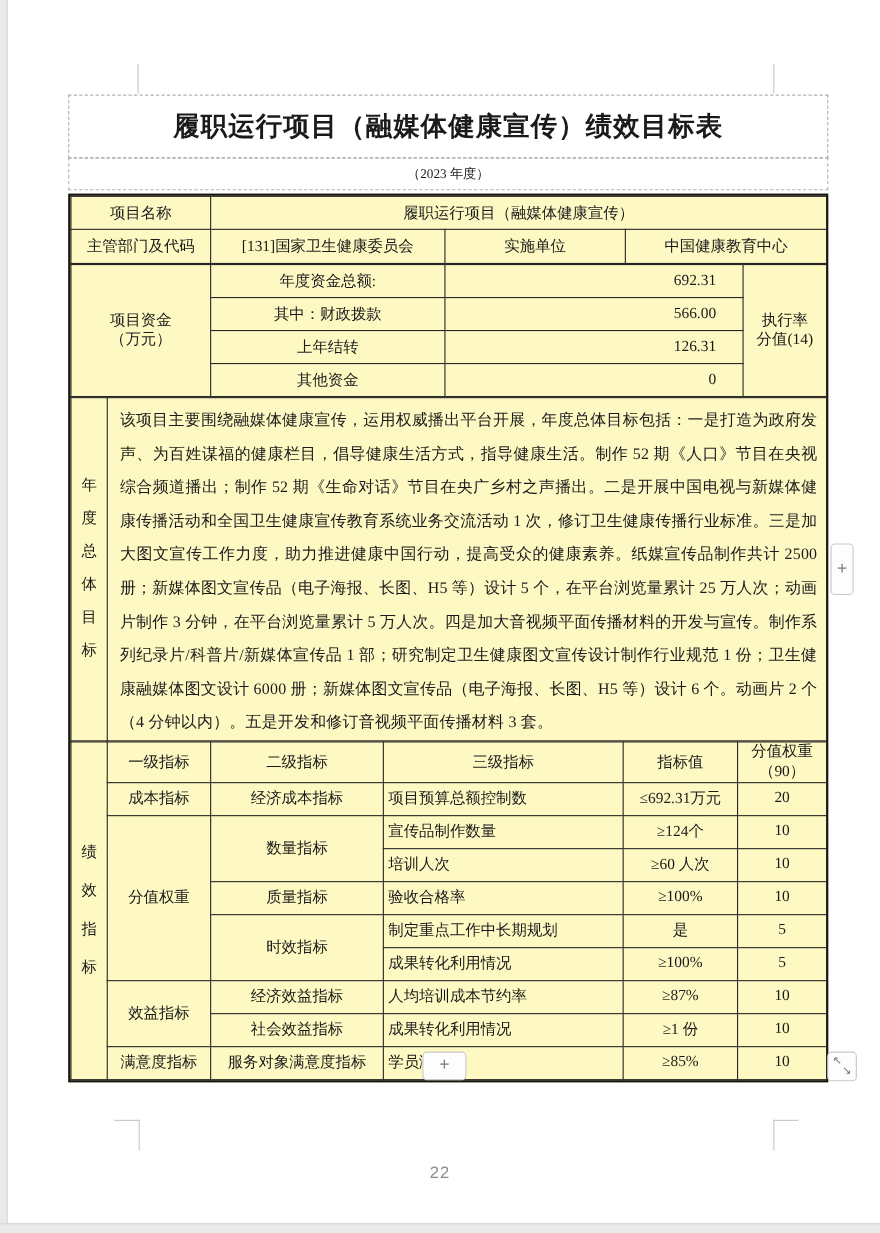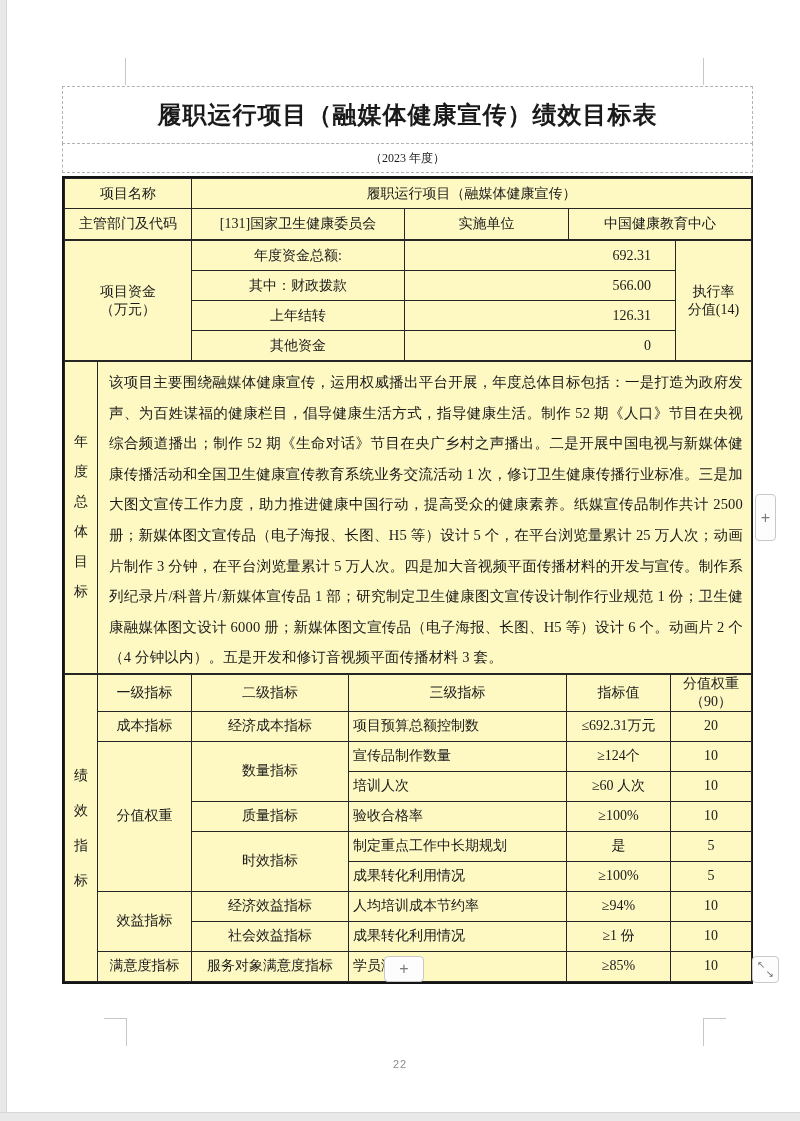--- a/index.html
+++ b/index.html
@@ -49,21 +49,21 @@
   .ctrl { position:absolute; background:#fdfdfd; border:1px solid #c9c9c9; border-radius:4px; color:#7a7a7a;
           display:flex; align-items:center; justify-content:center; font-family:"Liberation Sans",sans-serif; cursor:pointer; }
   .add-col { left:755px; top:494px; width:21px; height:47px; font-size:16px; }
   .add-row { left:384px; top:956px; width:40px; height:26px; font-size:16px; }
   .resize { left:752px; top:956px; width:27px; height:27px; }
   .resize .a1,.resize .a2 { position:absolute; font-size:10px; color:#6f6f6f; line-height:10px; }
   .resize .a1 { left:4px; top:3px; }
   .resize .a2 { right:4px; bottom:3px; }
 
   .page-num { position:absolute; left:0; top:1058px; width:800px; text-align:center;
-              font-family:"Liberation Sans",sans-serif; font-size:11px; color:#8b8b8b; letter-spacing:1px; }
+              font-family:"Liberation Sans",sans-serif; font-size:15px; color:#8b8b8b; letter-spacing:1px; }
 </style>
 </head>
 <body>
 
 <div class="page">
 
   <div class="edge-left"></div>
   <div class="edge-bottom"></div>
 
   <div class="mark v" style="left:125px; top:58px;"></div>
@@ -221,21 +221,21 @@
       </tr>
       <tr>
         <td class="left-al">成果转化利用情况</td>
         <td>≥100%</td>
         <td>5</td>
       </tr>
       <tr>
         <td rowspan="2">效益指标</td>
         <td>经济效益指标</td>
         <td class="left-al">人均培训成本节约率</td>
-        <td>≥94%</td>
+        <td>≥87%</td>
         <td>10</td>
       </tr>
       <tr>
         <td>社会效益指标</td>
         <td class="left-al">成果转化利用情况</td>
         <td>≥1 份</td>
         <td>10</td>
       </tr>
       <tr>
         <td>满意度指标</td>

